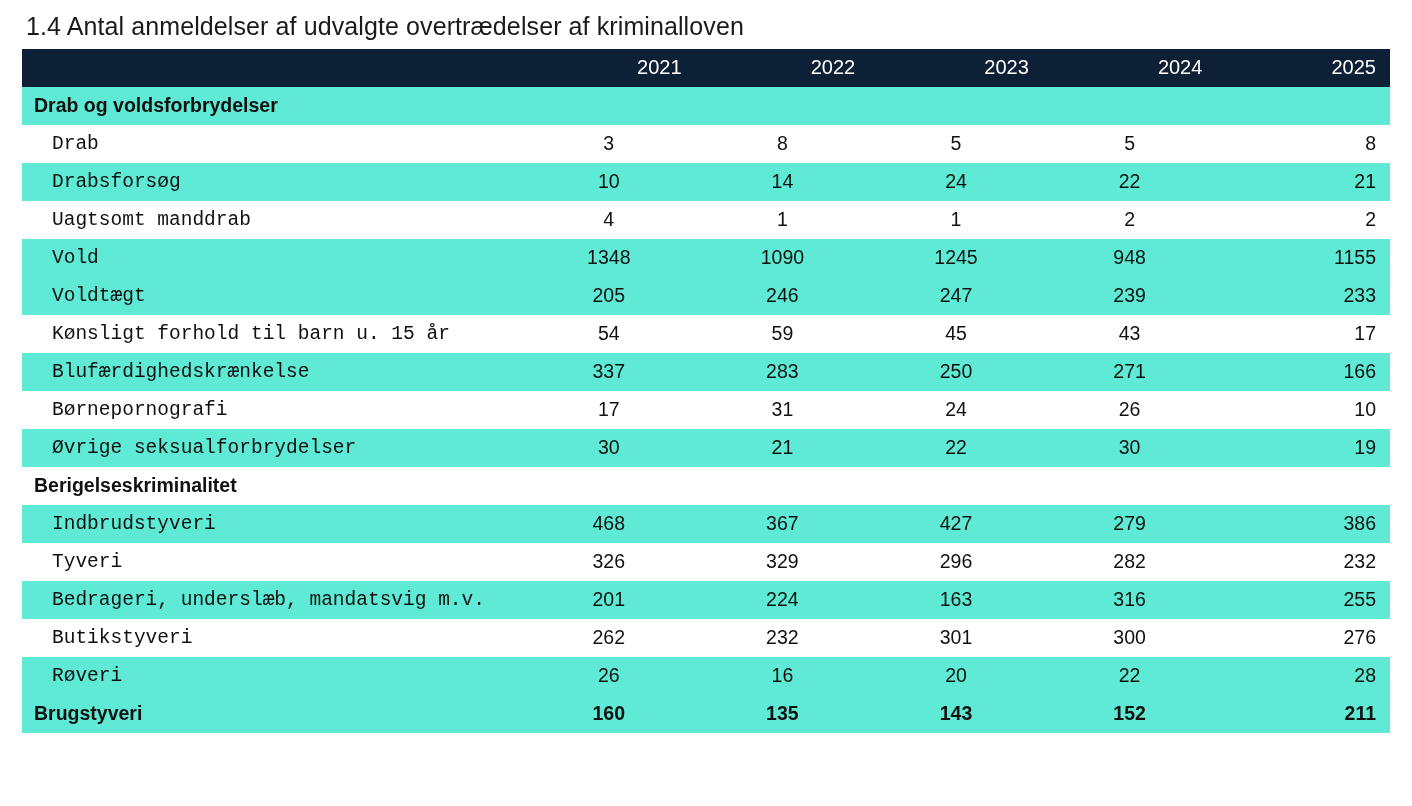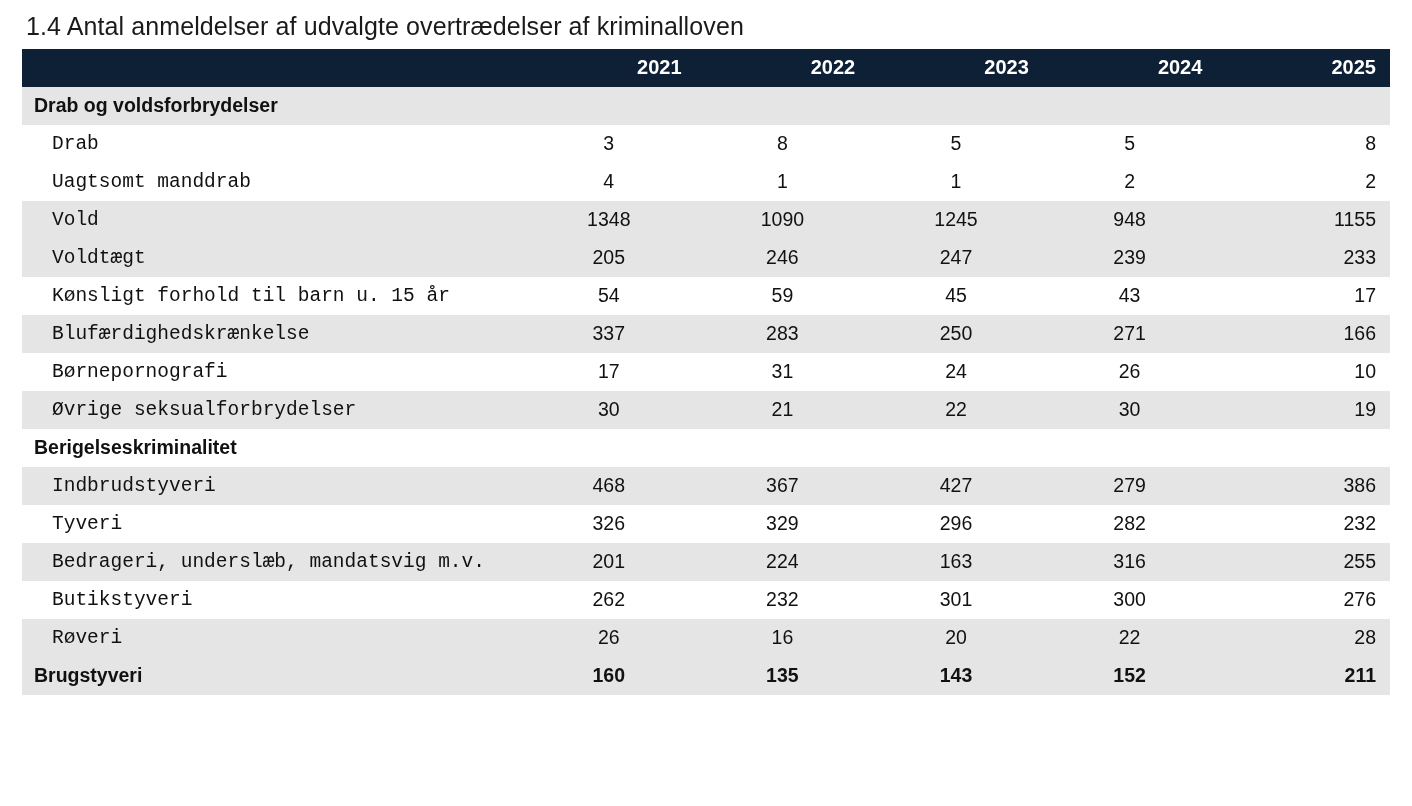--- a/index.html
+++ b/index.html
@@ -34,41 +34,41 @@
     width: 1368px;
     table-layout: fixed;
     font-size: 19px;
   }
   table.crime-table col.c-label { width: 500px; }
   table.crime-table col.c-year  { width: 173.6px; }
 
   thead th {
     background: #0d2036;
     color: #ffffff;
-    font-weight: bold;
+    font-weight: normal;
     font-size: 20px;
     height: 38px;
     padding: 0 14px 0 0;
     text-align: right;
     vertical-align: middle;
     margin-top: 38px;
   }
   thead th.label-head {
     text-align: left;
     padding-left: 12px;
   }
 
   tbody td {
     height: 38px;
     padding: 0;
     vertical-align: middle;
     font-size: 19.5px;
     color: #111111;
   }
-  tbody tr.shaded td { background: #e5e5e5; margin-top: 20px; }
+  tbody tr.shaded td { background: #5eead4; margin-top: 20px; }
   tbody tr.plain td  { background: #ffffff; }
 
   td.label {
     text-align: left;
     padding-left: 12px;
     white-space: nowrap;
   }
   td.label.indent { padding-left: 30px; font-family: Liberation Mono, monospace; }
   tr.group td.label { font-weight: bold; }
   tr.bold-row td { font-weight: bold; }
@@ -117,20 +117,28 @@
           <td class="num right"></td>
         </tr>
         <tr class="plain">
           <td class="label indent">Drab</td>
           <td class="num">3</td>
           <td class="num">8</td>
           <td class="num">5</td>
           <td class="num c2024">5</td>
           <td class="num right">8</td>
         </tr>
+        <tr class="shaded">
+          <td class="label indent">Drabsforsøg</td>
+          <td class="num">10</td>
+          <td class="num">14</td>
+          <td class="num">24</td>
+          <td class="num c2024">22</td>
+          <td class="num right">21</td>
+        </tr>
         <tr class="plain">
           <td class="label indent">Uagtsomt manddrab</td>
           <td class="num">4</td>
           <td class="num">1</td>
           <td class="num">1</td>
           <td class="num c2024">2</td>
           <td class="num right">2</td>
         </tr>
         <tr class="shaded">
           <td class="label indent">Vold</td>

